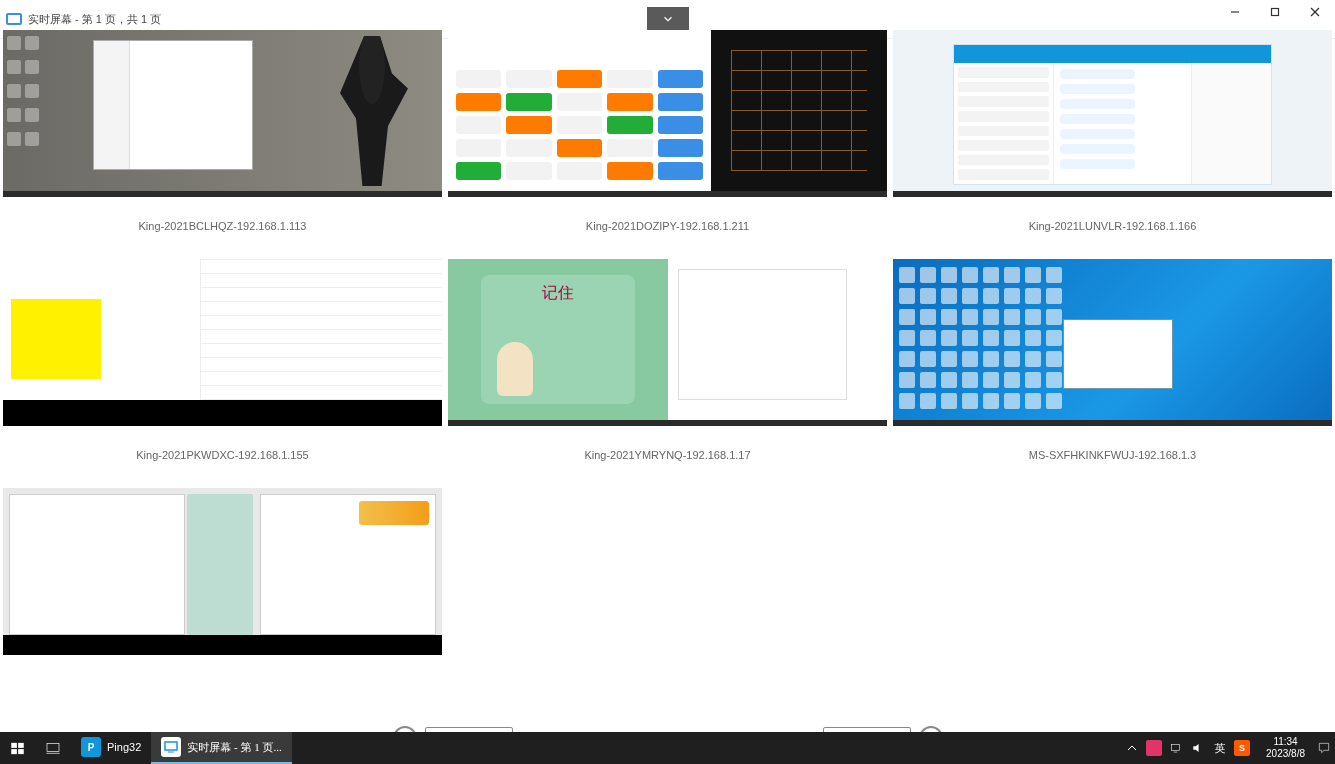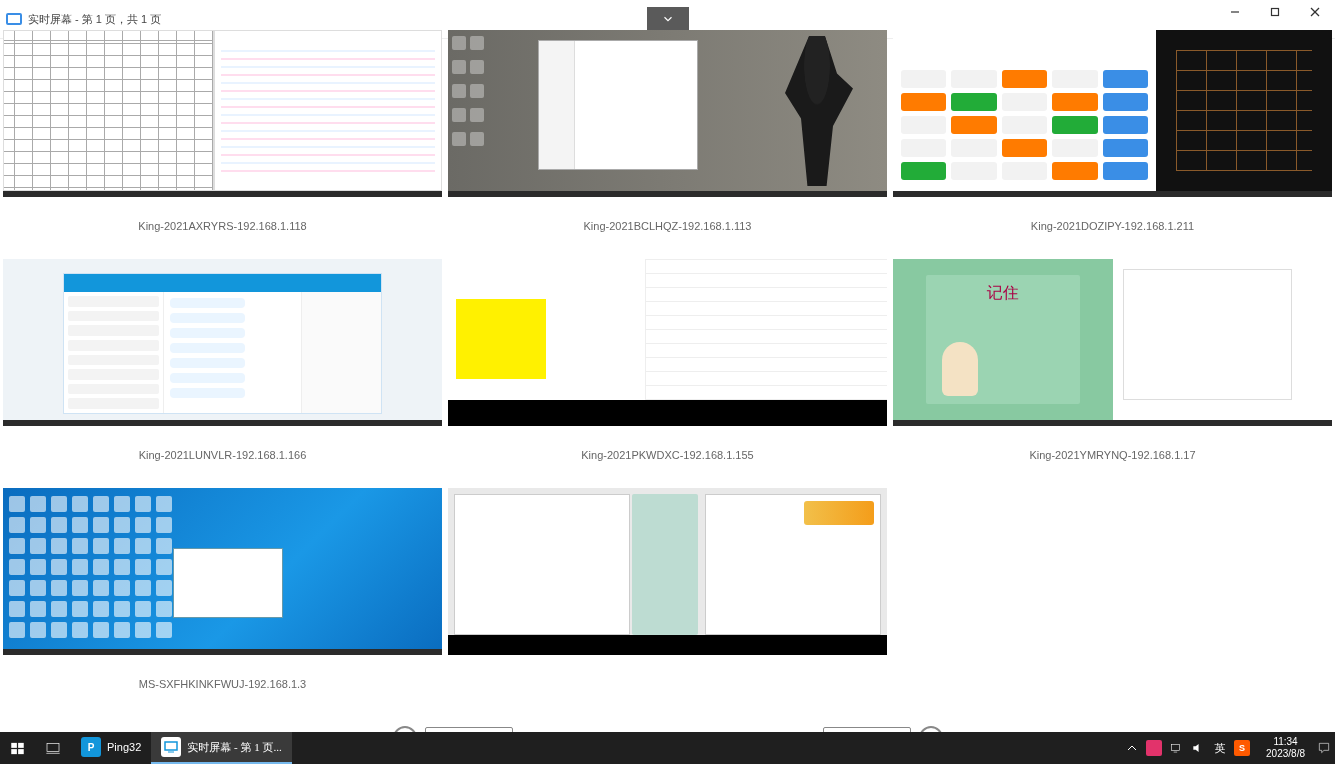--- a/index.html
+++ b/index.html
@@ -82,21 +82,21 @@
 .t5 .chat .main i { height:10px; background:#eaf5ff; width:60%; border-radius:4px; }
 .t5 .chat .rlist { position:absolute; right:0; top:18px; bottom:0; width:80px; background:#fafafa; border-left:1px solid #eee; }
 .t6 { background:#fff; }
 .t6 .l { position:absolute; left:0; top:0; bottom:26px; width:45%; border-right:1px solid #eee; }
 .t6 .l .hl { position:absolute; left:8px; top:40px; width:90px; height:80px; background:#fff100; }
 .t6 .r { position:absolute; right:0; top:0; bottom:26px; width:55%; background: repeating-linear-gradient(0deg,#eee 0 1px,transparent 1px 14px); }
 .t6 .bb { position:absolute; bottom:0; left:0; right:0; height:26px; background:#000; }
 
 .t7 { background:#fff; }
 .t7 .l { position:absolute; left:0; top:0; bottom:6px; width:50%; background:#88c9a1; display:flex; align-items:center; justify-content:center; }
-.t7 .l .card { width:70%; height:80%; background:#9bd4b2; border-radius:2px; position:relative; }
+.t7 .l .card { width:70%; height:80%; background:#9bd4b2; border-radius:8px; position:relative; }
 .t7 .l .card .ch { position:absolute; left:16px; bottom:8px; width:36px; height:54px; background:#f4e2c4; border-radius:18px 18px 6px 6px; }
 .t7 .l .card .tt { position:absolute; top:8px; left:0; right:0; text-align:center; color:#a04; font-size:16px; font-family: KaiTi, serif; }
 .t7 .r { position:absolute; right:0; top:0; bottom:6px; width:50%; background:#fff; }
 .t7 .r .dlg { position:absolute; left:10px; top:10px; right:40px; bottom:20px; border:1px solid #ddd; background:#fff; }
 .t8 { background: linear-gradient(135deg,#0a6cbf,#1a98e6 60%,#0a6cbf); }
 .t8 .ig { position:absolute; left:6px; top:8px; display:grid; grid-template-columns:repeat(8,16px); grid-auto-rows:16px; gap:5px; }
 .t8 .ig i { background:rgba(255,255,255,.6); border-radius:2px; }
 .t8 .dlg { position:absolute; left:170px; top:60px; width:110px; height:70px; background:#fff; border:1px solid #69a; }
 .t9 { background:#e9e9e9; }
 .t9 .doc { position:absolute; left:6px; top:6px; width:40%; bottom:20px; background:#fff; border:1px solid #ccc; }
@@ -132,32 +132,20 @@
           <line x1="1" y1="1" x2="9" y2="9"></line>
           <line x1="9" y1="1" x2="1" y2="9"></line>
         </svg>
       </div>
   </div>
 </div>
 
 <div class="grid-wrap">
   <div class="grid" id="grid">
       <div class="cell">
-        <div class="thumb t2">
-          <div class="mock-desktop">
-            <div class="pane l"></div>
-            <div class="pane r">
-              <div class="rows"></div>
-            </div>
-            <div class="tb"></div>
-          </div>
-        </div>
-        <div class="caption">King-2021AXRYRS-192.168.1.118</div>
-      </div>
-      <div class="cell">
         <div class="thumb t3">
           <div class="mock-desktop">
             <div class="dicons">
               <i></i>
               <i></i>
               <i></i>
               <i></i>
               <i></i>
               <i></i>
               <i></i>

